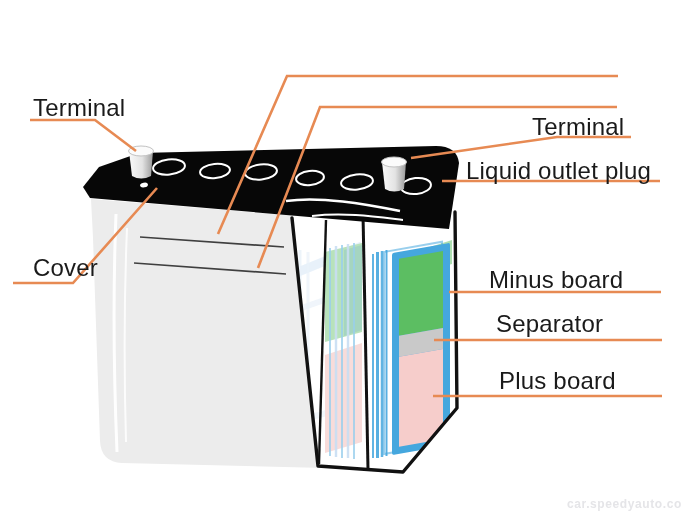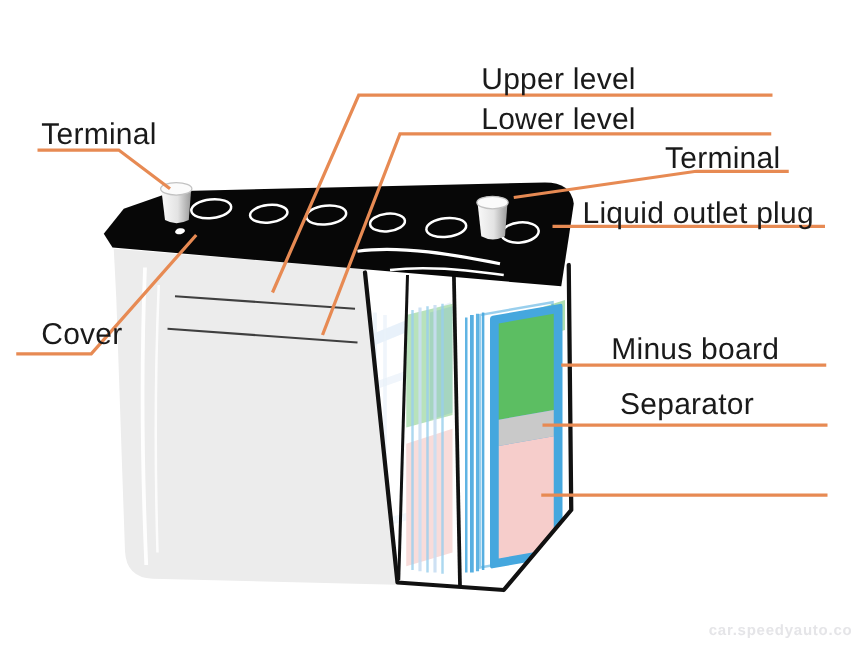--- a/index.html
+++ b/index.html
@@ -127,22 +127,21 @@
       <path d="M631,137 L557,137 L411,158"></path>
       <path d="M442,181 L660,181"></path>
       <path d="M13,283 L73,283 L157,188"></path>
       <path d="M449,292 L661,292"></path>
       <path d="M434,340 L662,340"></path>
       <path d="M433,396 L662,396"></path>
     </g>
   </svg>
 
   <div class="lbl" style="left:33px;top:94px;">Terminal</div>
-  <div class="lbl" style="left:385px;top:50px;">Upper level</div>
-  <div class="lbl" style="left:385px;top:82px;">Lower level</div>
   <div class="lbl" style="left:532px;top:113px;">Terminal</div>
   <div class="lbl" style="left:466px;top:157px;">Liquid outlet plug</div>
   <div class="lbl" style="left:13px;top:254px;margin-left:20px;">Cover</div>
   <div class="lbl" style="left:489px;top:266px;">Minus board</div>
   <div class="lbl" style="left:496px;top:310px;">Separator</div>
+  <div class="lbl" style="left:499px;top:367px;">Plus board</div>
 
   <div class="watermark">car.speedyauto.co</div>
 </div>
 
 </body></html>

